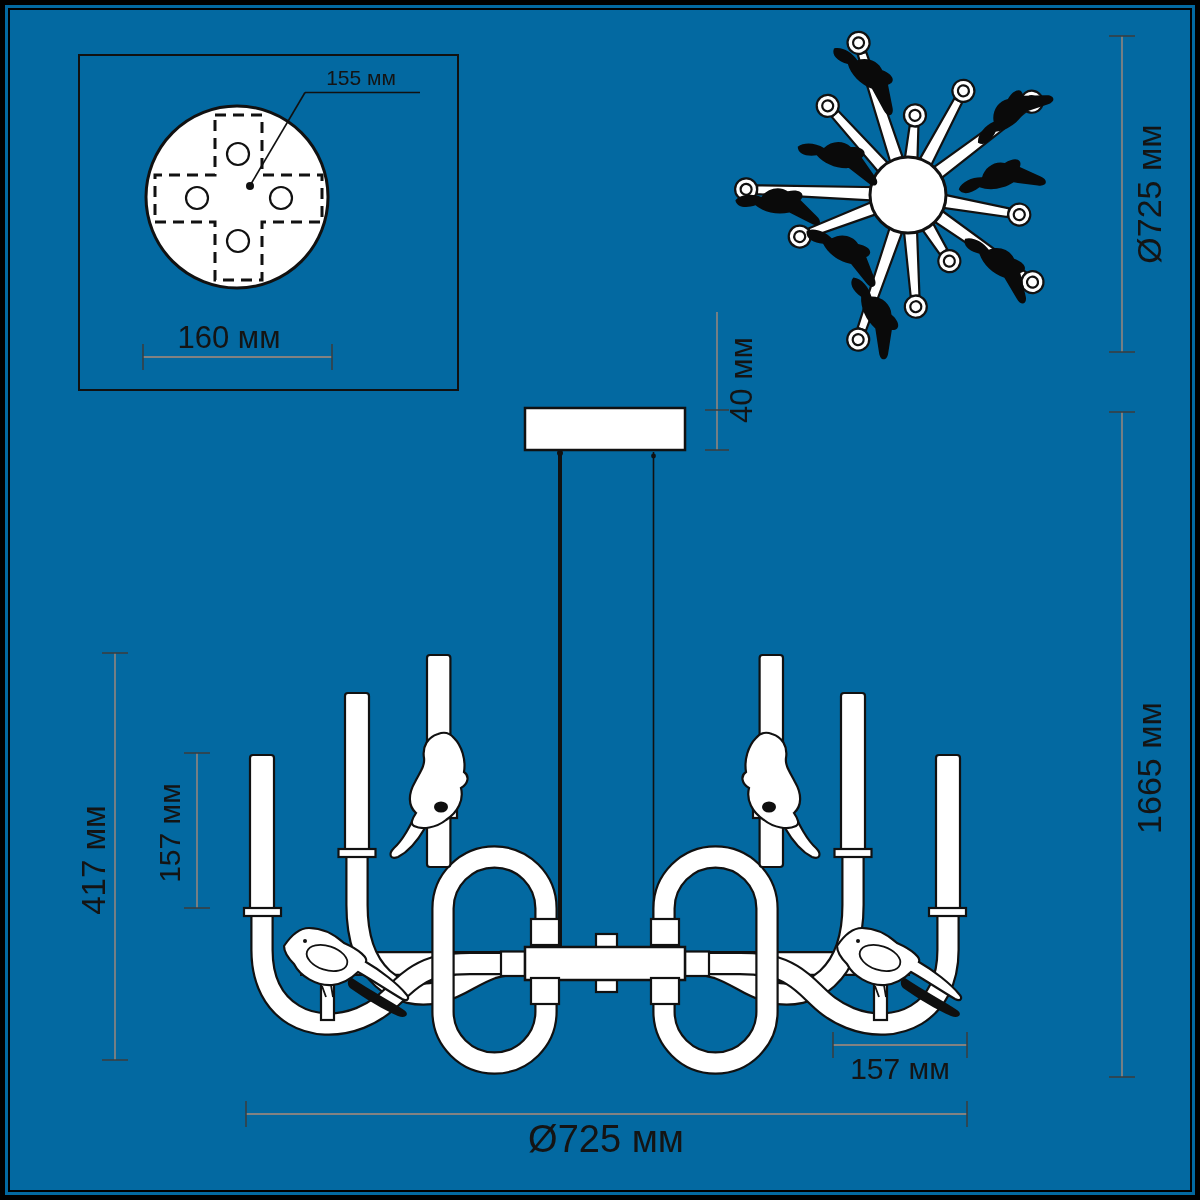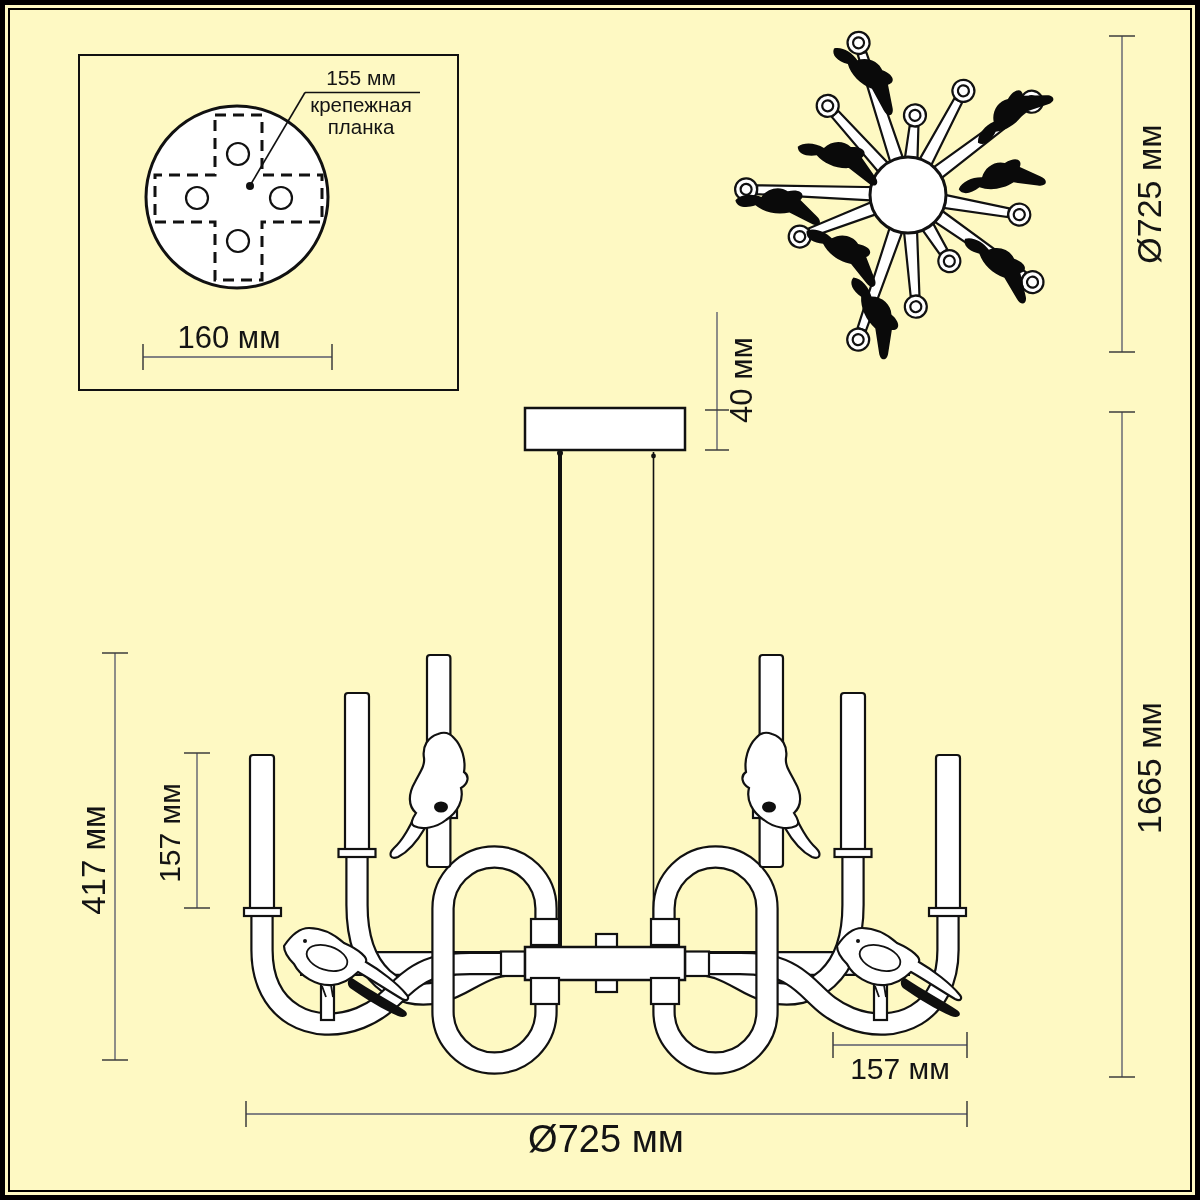--- a/index.html
+++ b/index.html
@@ -1,16 +1,16 @@
 <!DOCTYPE html>
 <html><head>
 <meta charset="utf-8">
 <style>
   html,body{margin:0;padding:0;background:#fff;}
-  .canvas{position:relative;width:1200px;height:1200px;background:#fef9c3;overflow:hidden;
+  .canvas{position:relative;width:1200px;height:1200px;background:#0369a1;overflow:hidden;
           font-family:"Liberation Sans",sans-serif;}
   .frame-outer{position:absolute;inset:0;border:5px solid #000;pointer-events:none;}
   .frame-inner{position:absolute;inset:8px;border:2.5px solid #000;pointer-events:none;}
   .detail-box{position:absolute;left:78px;top:54px;width:377px;height:333px;border:2.5px solid #111;}
   svg{position:absolute;left:0;top:0;}
   .ln{fill:#fff;stroke:#111;stroke-width:2.2;}
   .ln3{fill:#fff;stroke:#111;stroke-width:3;}
   .tube-b{fill:none;stroke:#111;stroke-width:23.4;}
   .tube-w{fill:none;stroke:#fff;stroke-width:19;}
   .thin{stroke:#111;stroke-width:1.6;fill:none;}
@@ -247,24 +247,20 @@
         <line x1="967" y1="1032" x2="967" y2="1058" class="tick"></line>
 
         <line x1="246" y1="1114" x2="967" y2="1114" class="dim"></line>
         <line x1="246" y1="1101" x2="246" y2="1127" class="tick"></line>
         <line x1="967" y1="1101" x2="967" y2="1127" class="tick"></line>
       </g>
     </g>
   </svg>
 
   <div class="lbl" style="left:286px;top:67px;width:150px;font-size:21px;">155 мм</div>
-  <div class="lbl" style="left:286px;top:94px;width:150px;font-size:20.5px;">
-    <div>крепежная</div>
-    <div>планка</div>
-  </div>
   <div class="lbl" style="left:154px;top:321px;width:150px;font-size:31px;">160 мм</div>
 
   <div class="lbl rot" style="left:1071px;top:174px;width:160px;height:40px;font-size:34px;">Ø725 мм</div>
 
   <div class="lbl rot" style="left:688px;top:362px;width:110px;height:36px;font-size:31px;">40 мм</div>
 
   <div class="lbl rot" style="left:1071px;top:748px;width:160px;height:40px;font-size:34px;">1665 мм</div>
 
   <div class="lbl rot" style="left:15px;top:841px;width:160px;height:38px;font-size:33px;">417 мм</div>
 

